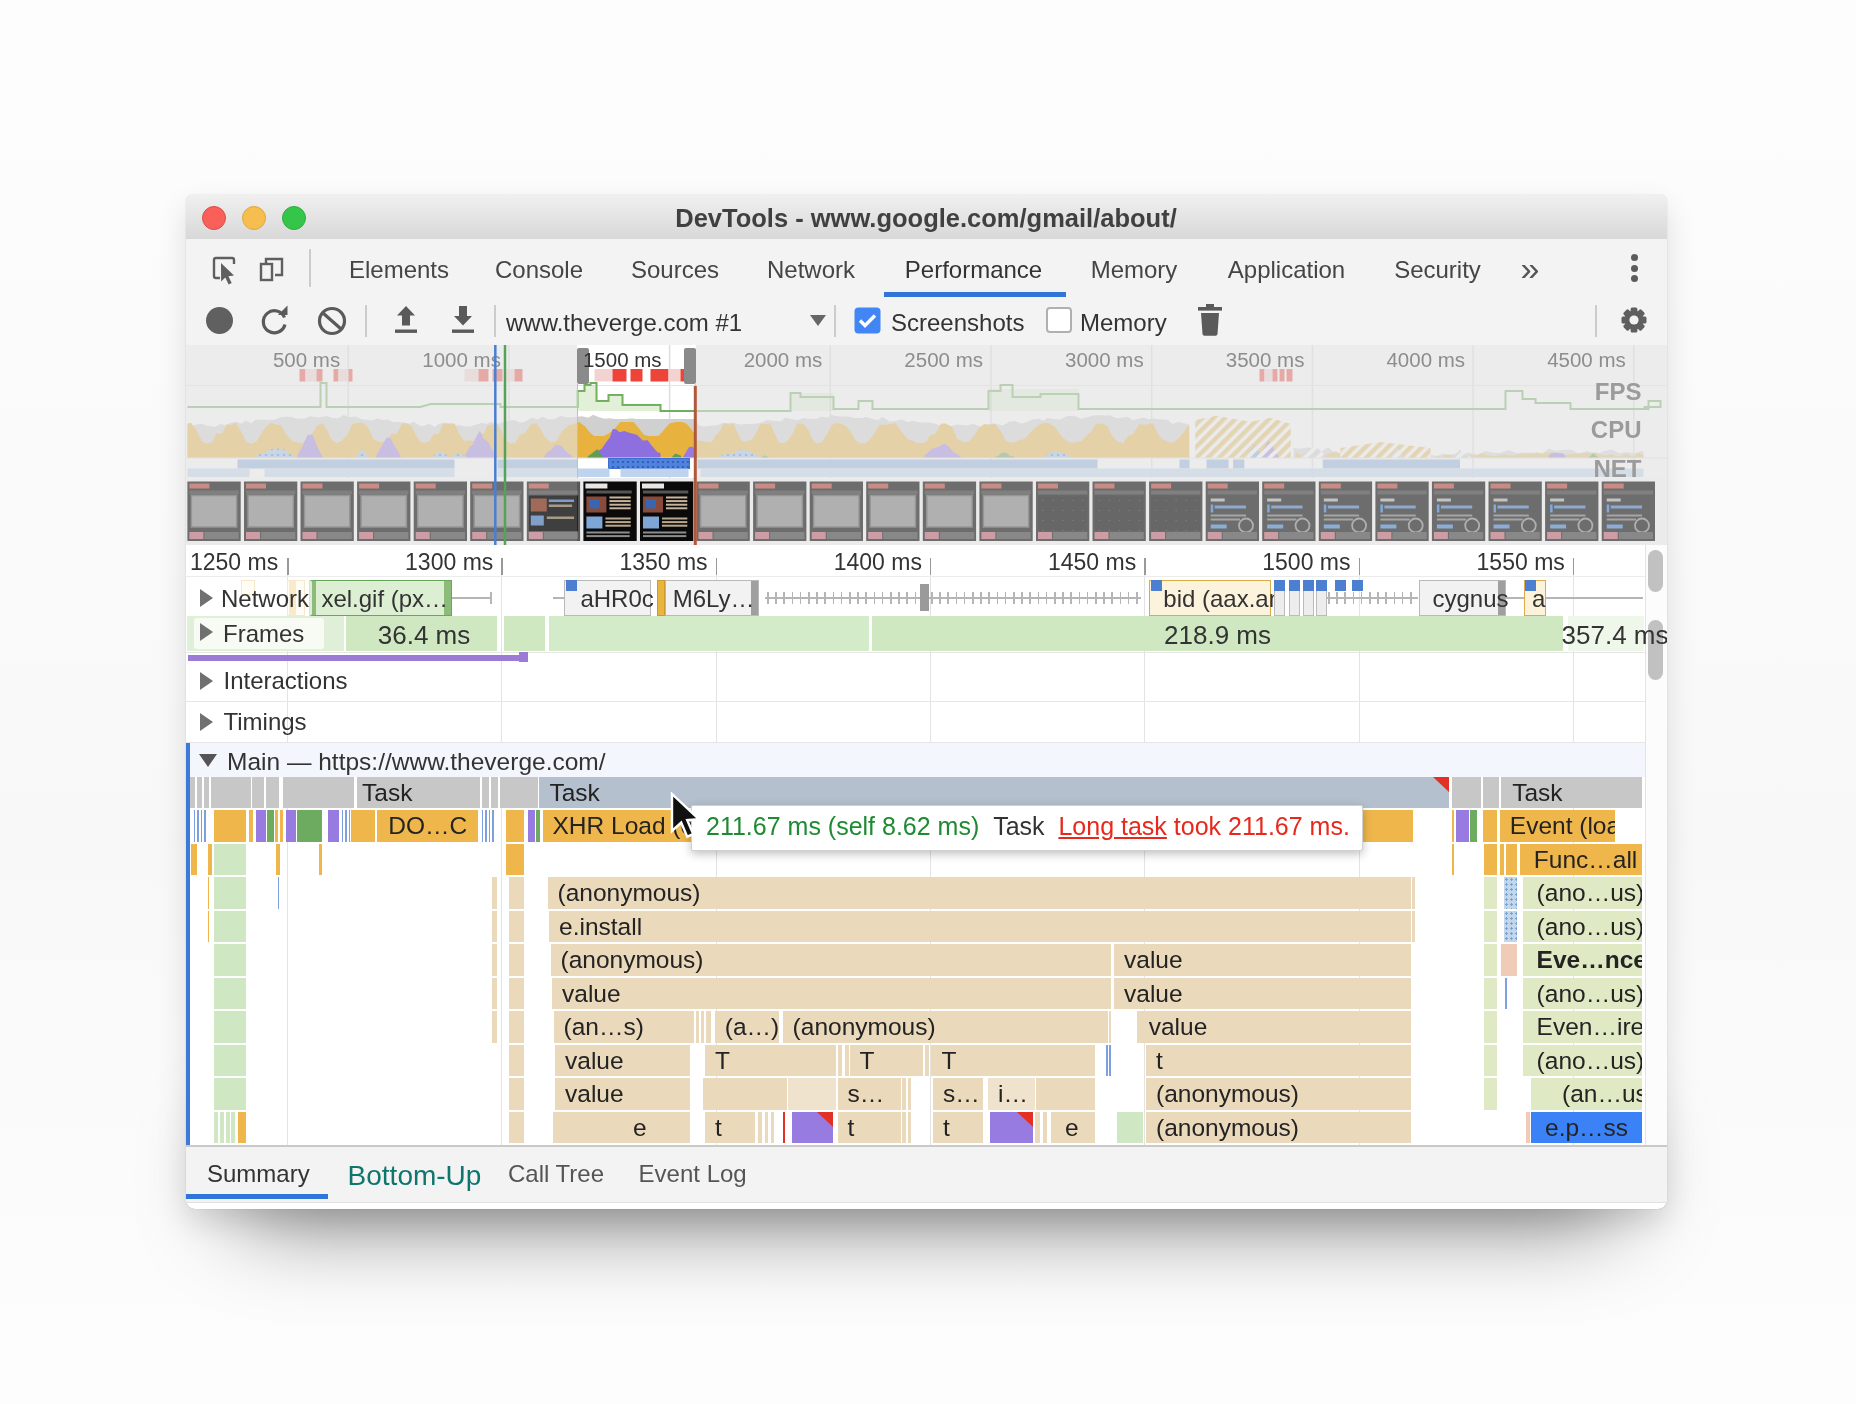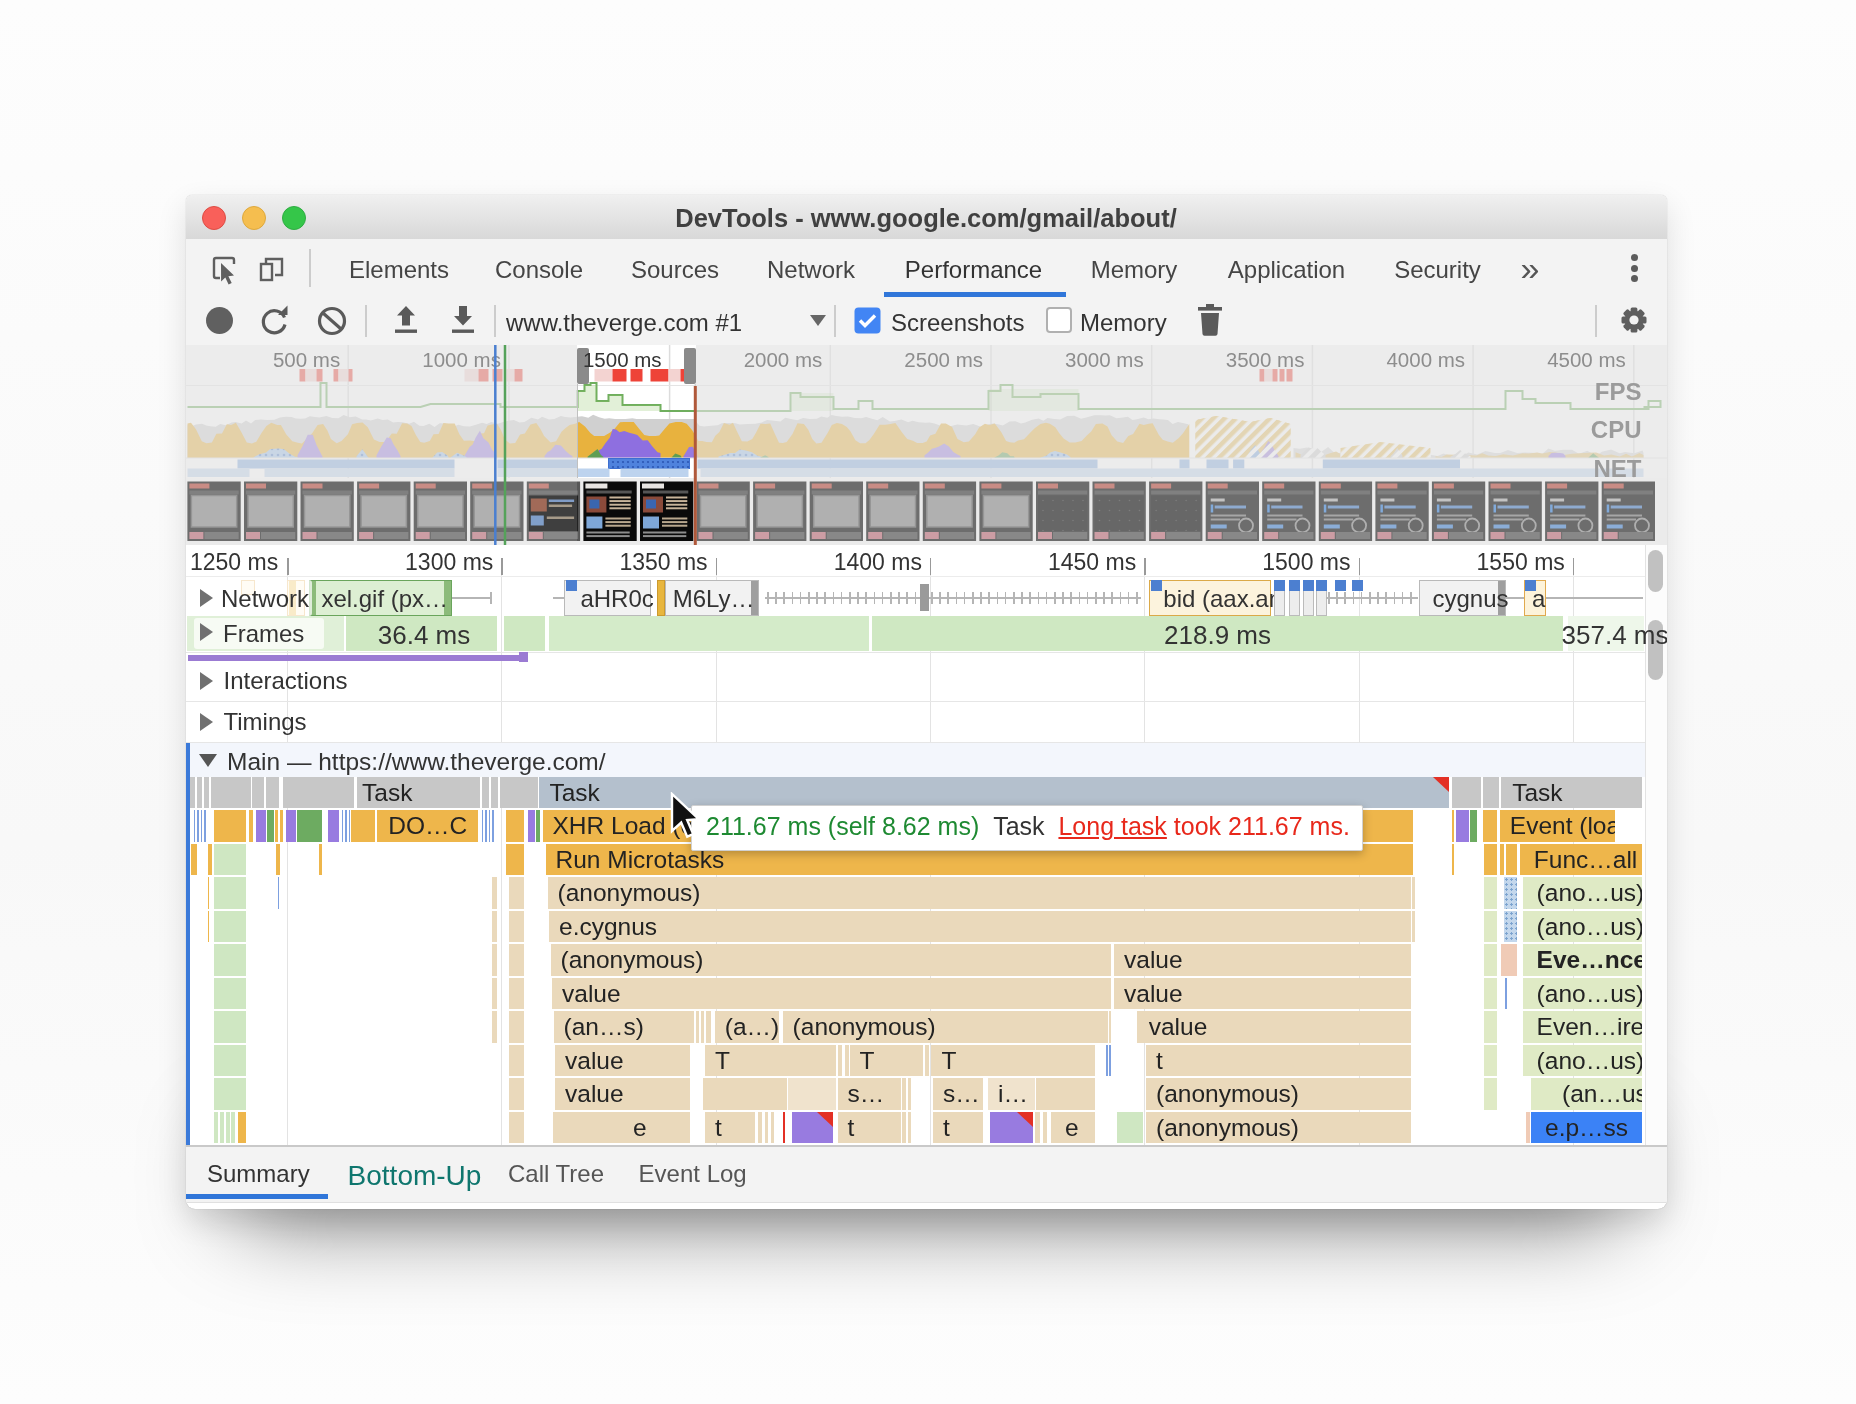--- a/index.html
+++ b/index.html
@@ -720,23 +720,20 @@
 <div style="left:1297.2px;top:615.3px;width:14.3px;height:31.5px;background:#eeb64b;"></div>
 <div style="left:1314.3px;top:615.3px;width:115px;height:31.5px;background:#eeb64b;">
         <span style="display:block;padding-left:10px;font-size:24.5px;color:#232323;line-height:31.5px;white-space:nowrap;overflow:hidden;">Event (load)</span>
       </div>
 <div style="left:5.0px;top:648.8px;width:6.0px;height:31.5px;background:#eeb64b;"></div>
 <div style="left:22.3px;top:648.8px;width:4.2px;height:31.5px;background:#eeb64b;"></div>
 <div style="left:28.0px;top:648.8px;width:32.5px;height:31.5px;background:#cfe7c2;"></div>
 <div style="left:90.5px;top:648.8px;width:3.5px;height:31.5px;background:#eeb64b;"></div>
 <div style="left:133.0px;top:648.8px;width:3.5px;height:31.5px;background:#eeb64b;"></div>
 <div style="left:320.0px;top:648.8px;width:18.5px;height:31.5px;background:#eeb64b;"></div>
-<div style="left:360.0px;top:648.8px;width:867.3px;height:31.5px;background:#eeb64b;">
-        <span style="display:block;padding-left:10px;font-size:24.5px;color:#232323;line-height:31.5px;white-space:nowrap;overflow:hidden;">Run Microtasks</span>
-      </div>
 <div style="left:1266.6px;top:648.8px;width:1.6px;height:31.5px;background:#eeb64b;"></div>
 <div style="left:1298.5px;top:648.8px;width:13.0px;height:31.5px;background:#eeb64b;"></div>
 <div style="left:1314.5px;top:648.8px;width:4.0px;height:31.5px;background:#eeb64b;"></div>
 <div style="left:1320.0px;top:648.8px;width:11.5px;height:31.5px;background:#eeb64b;"></div>
 <div style="left:1334.3px;top:648.8px;width:122.6px;height:31.5px;background:#eeb64b;">
         <span style="display:block;padding-left:14px;font-size:24.5px;color:#232323;line-height:31.5px;white-space:nowrap;overflow:hidden;">Func…all</span>
       </div>
 <div style="left:28.5px;top:682.3px;width:31.5px;height:31.5px;background:#cfe7c2;"></div>
 <div style="left:28.5px;top:715.8px;width:31.5px;height:31.5px;background:#cfe7c2;"></div>
 <div style="left:28.5px;top:749.3px;width:31.5px;height:31.5px;background:#cfe7c2;"></div>
@@ -768,21 +765,21 @@
 <div style="left:362.0px;top:682.3px;width:863.4px;height:31.5px;background:#ead9bb;">
         <span style="display:block;padding-left:10px;font-size:24.5px;color:#232323;line-height:31.5px;white-space:nowrap;overflow:hidden;">(anonymous)</span>
       </div>
 <div style="left:1226.5px;top:682.3px;width:2.5px;height:31.5px;background:#ead9bb;"></div>
 <div style="left:1298.5px;top:682.3px;width:13.0px;height:31.5px;background:#dfeac5;"></div>
 <div style="left:1318.0px;top:682.3px;width:13.5px;height:31.5px;background:#c3d7ec;background-image:radial-gradient(#7ba3cf 1.2px, transparent 1.3px);background-size:5px 5px;"></div>
 <div style="left:1337.1px;top:682.3px;width:119.8px;height:31.5px;background:#dfeac5;">
         <span style="display:block;padding-left:14px;font-size:24.5px;color:#232323;line-height:31.5px;white-space:nowrap;overflow:hidden;">(ano…us)</span>
       </div>
 <div style="left:363.5px;top:715.8px;width:861.9px;height:31.5px;background:#ead9bb;">
-        <span style="display:block;padding-left:10px;font-size:24.5px;color:#232323;line-height:31.5px;white-space:nowrap;overflow:hidden;">e.cygnus</span>
+        <span style="display:block;padding-left:10px;font-size:24.5px;color:#232323;line-height:31.5px;white-space:nowrap;overflow:hidden;">e.install</span>
       </div>
 <div style="left:1226.5px;top:715.8px;width:2.5px;height:31.5px;background:#ead9bb;"></div>
 <div style="left:1298.5px;top:715.8px;width:13.0px;height:31.5px;background:#dfeac5;"></div>
 <div style="left:1318.0px;top:715.8px;width:13.5px;height:31.5px;background:#c3d7ec;background-image:radial-gradient(#7ba3cf 1.2px, transparent 1.3px);background-size:5px 5px;"></div>
 <div style="left:1337.1px;top:715.8px;width:119.8px;height:31.5px;background:#dfeac5;">
         <span style="display:block;padding-left:14px;font-size:24.5px;color:#232323;line-height:31.5px;white-space:nowrap;overflow:hidden;">(ano…us)</span>
       </div>
 <div style="left:365.0px;top:749.3px;width:560.1px;height:31.5px;background:#ead9bb;">
         <span style="display:block;padding-left:10px;font-size:24.5px;color:#232323;line-height:31.5px;white-space:nowrap;overflow:hidden;">(anonymous)</span>
       </div>

